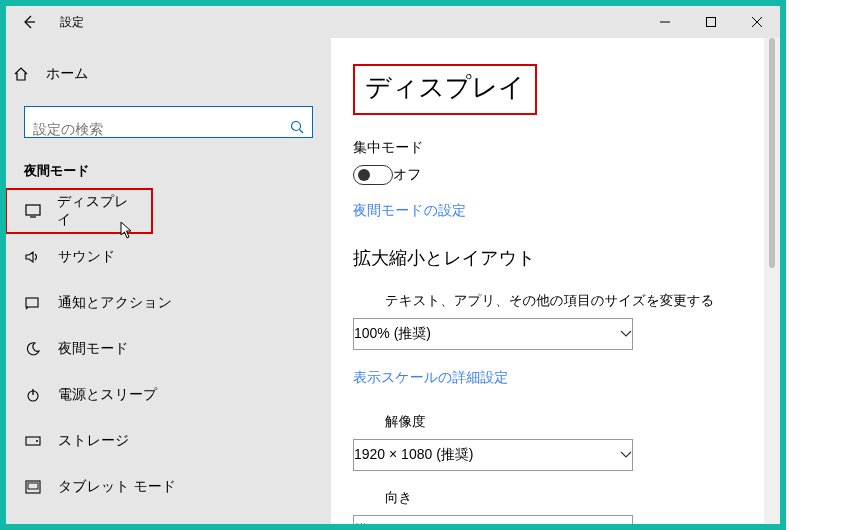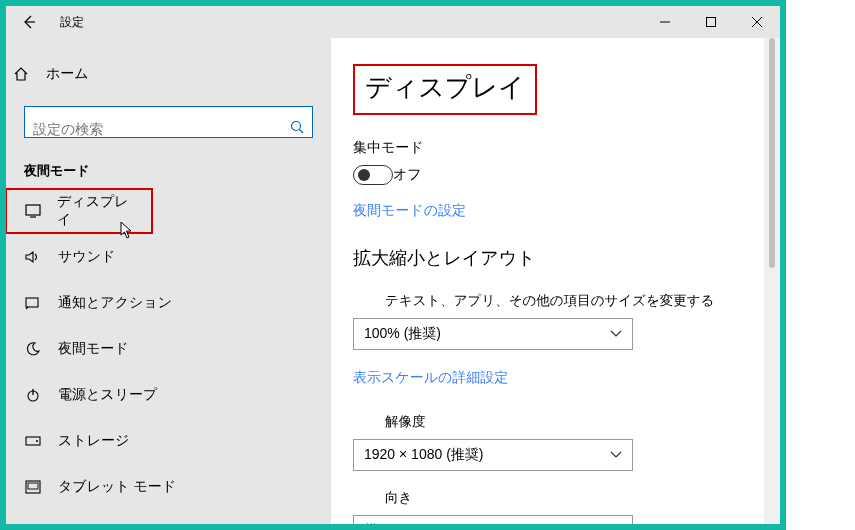--- a/index.html
+++ b/index.html
@@ -28,21 +28,21 @@
   .scrollbar .thumb { position:absolute; top:0; width:6px; left:5px; height:230px; background:#c0c0c0; border-radius:3px; }
   .page-title { font-size: 26px; font-weight: 400; border: 2px solid #d40000; display: inline-block; padding: 4px 10px 8px 10px; margin-bottom: 24px; }
   .section-label { font-size: 14px; margin-bottom: 8px; }
   .toggle-row { display: flex; align-items: center; margin-bottom: 16px; }
   .toggle { width: 40px; height: 20px; border: 1px solid #333; border-radius: 10px; position: relative; }
   .toggle .knob { width: 12px; height: 12px; background: #333; border-radius: 50%; position: absolute; top: 3px; left: 4px; }
   .toggle-state { font-size: 14px; }
   .link { color: #3b82f6; font-size: 14px; margin-bottom: 26px; display: inline-block; }
   .h2 { font-size: 18px; font-weight: 400; margin-bottom: 22px; }
   .field-label { font-size: 13.5px; margin-bottom: 8px; margin-left: 32px; }
-  .select { width: 280px; height: 32px; border: 1px solid #999; display: flex; align-items: center; justify-content: space-between; padding: 0 10px; font-size: 14px; margin-bottom: 18px; background:#fff; }
+  .select { width: 280px; height: 32px; border: 1px solid #999; display: flex; align-items: center; justify-content: space-between; padding: 0 0; font-size: 14px; margin-bottom: 18px; background:#fff; }
   .select .chev { font-size: 12px; color:#333; }
   .cursor { position: absolute; left: 114px; top: 215px; pointer-events: none; }
 </style>
 </head>
 <body>
 
 <div class="window">
   <div class="titlebar">
     <div class="back">
       <svg width="16" height="16" viewBox="0 0 16 16">

